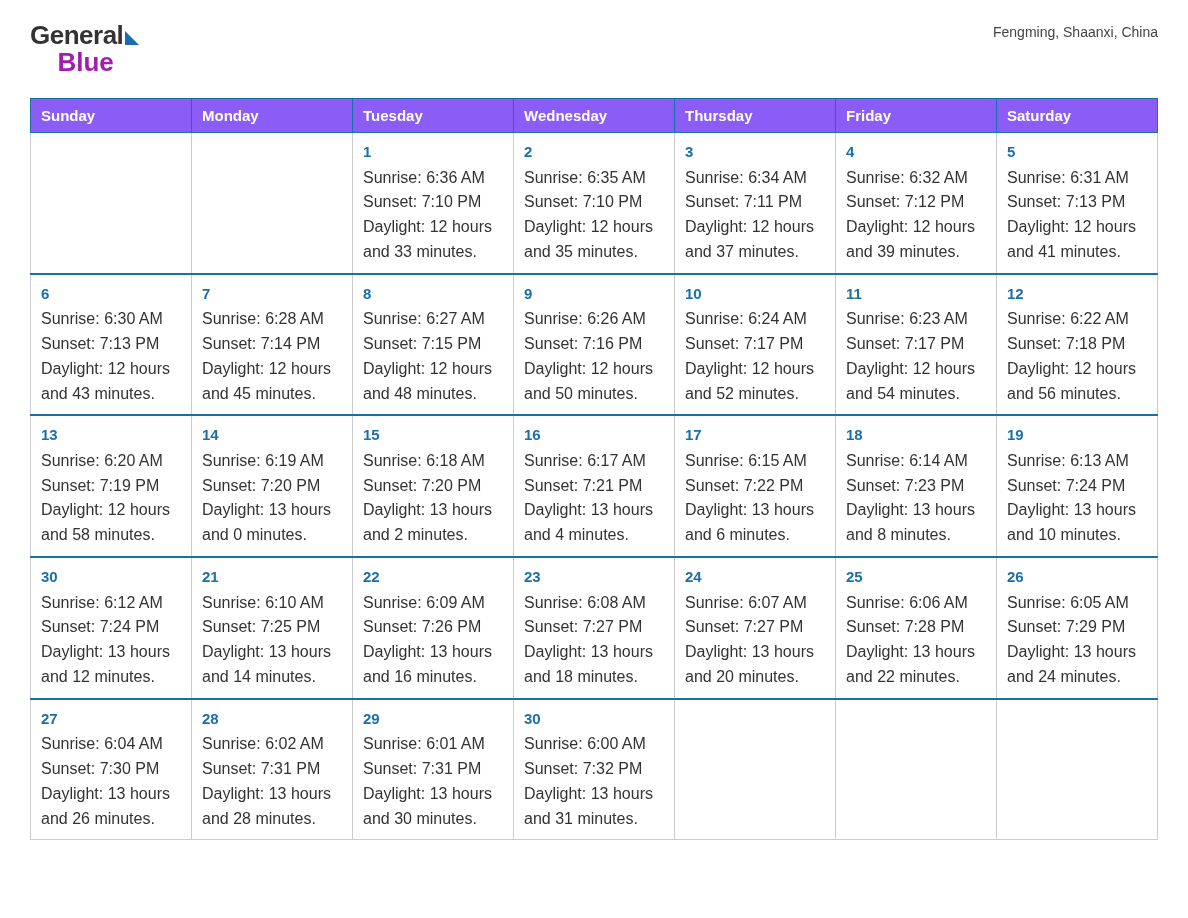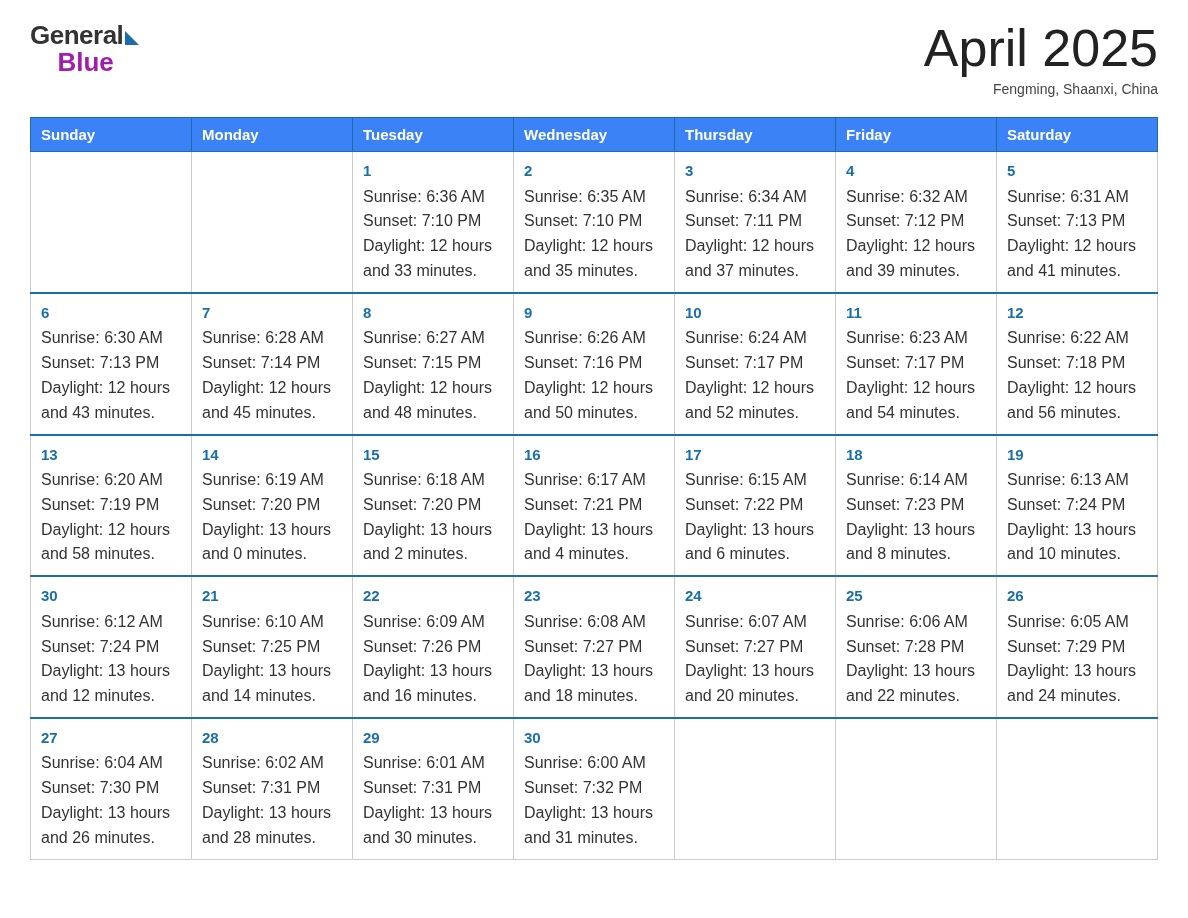--- a/index.html
+++ b/index.html
@@ -61,21 +61,21 @@
       font-weight: normal;
       color: #444;
       margin-top: 4px;
     }
     .calendar {
       width: 100%;
       border-collapse: collapse;
       border: 1px solid #ccc;
     }
     .calendar th {
-      background-color: #3b82f6;
+      background-color: #8b5cf6;
       color: #fff;
       font-size: 15px;
       font-weight: bold;
       padding: 8px 10px;
       text-align: left;
       border: 1px solid #1a6fa8;
     }
     .calendar td {
       vertical-align: top;
       padding: 8px 10px;
@@ -113,21 +113,20 @@
 
 <div class="header-area">
   <div class="logo">
     <div class="logo-top">
       <span class="logo-general">General</span>
       <div class="logo-triangle"></div>
     </div>
     <span class="logo-blue">Blue</span>
   </div>
   <div class="title-area">
-    <h1>April 2025</h1>
     <h2>Fengming, Shaanxi, China</h2>
   </div>
 </div>
 
 <table class="calendar">
   <thead>
     <tr>
     <th>Sunday</th>
         <th>Monday</th>
         <th>Tuesday</th>

